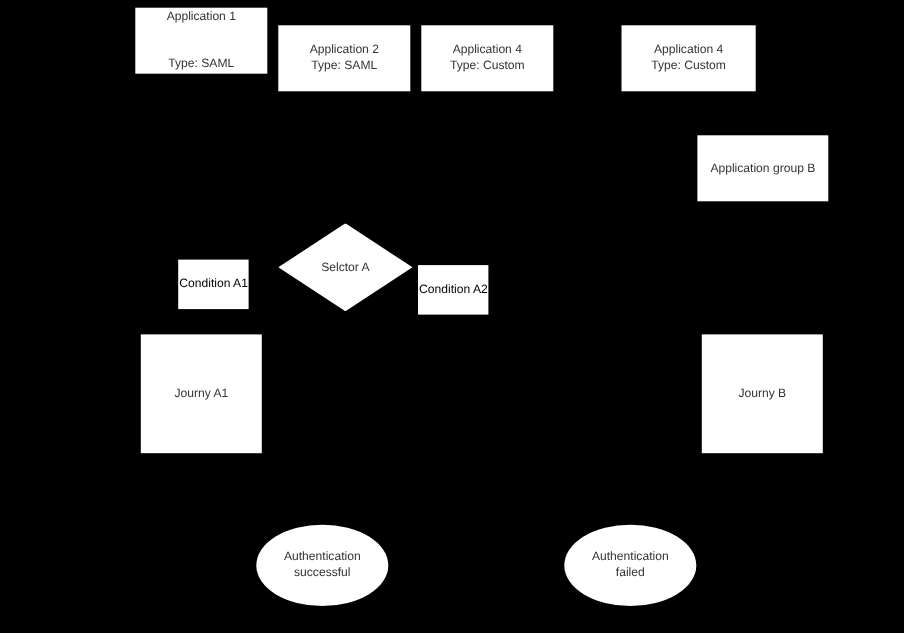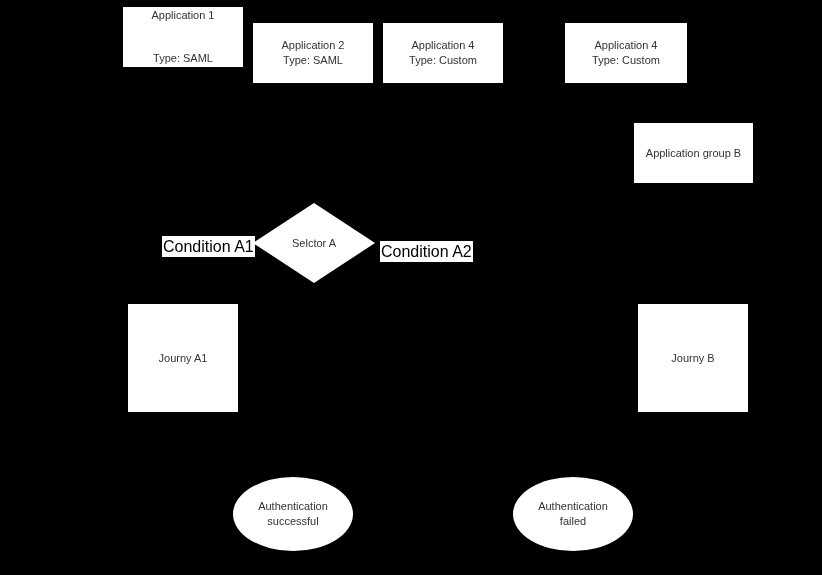--- a/index.html
+++ b/index.html
@@ -31,23 +31,23 @@
   }
   .rect{}
   .diamond{
     clip-path:polygon(50% 0%,100% 50%,50% 100%,0% 50%);
   }
   .ellipse{border-radius:50%;}
   .edge-label{
     position:absolute;
     background:var(--fill);
     color:#000000;
-    font-size:16px;
+    font-size:11px;
     line-height:13px;
-    padding:4px 1px;
+    padding:16px 1px;
     white-space:nowrap;
   }
   
   #app1{left:123px;top:7px;width:120px;height:60px;gap:28px;}
   #app2{left:253px;top:23px;width:120px;height:60px;}
   #app3{left:383px;top:23px;width:120px;height:60px;}
   #app4{left:565px;top:23px;width:122px;height:60px;}
   #app5{left:694px;top:23px;width:119px;height:60px;}
   #groupA{left:253px;top:123px;width:120px;height:60px;}
   #groupB{left:634px;top:123px;width:119px;height:60px;}

